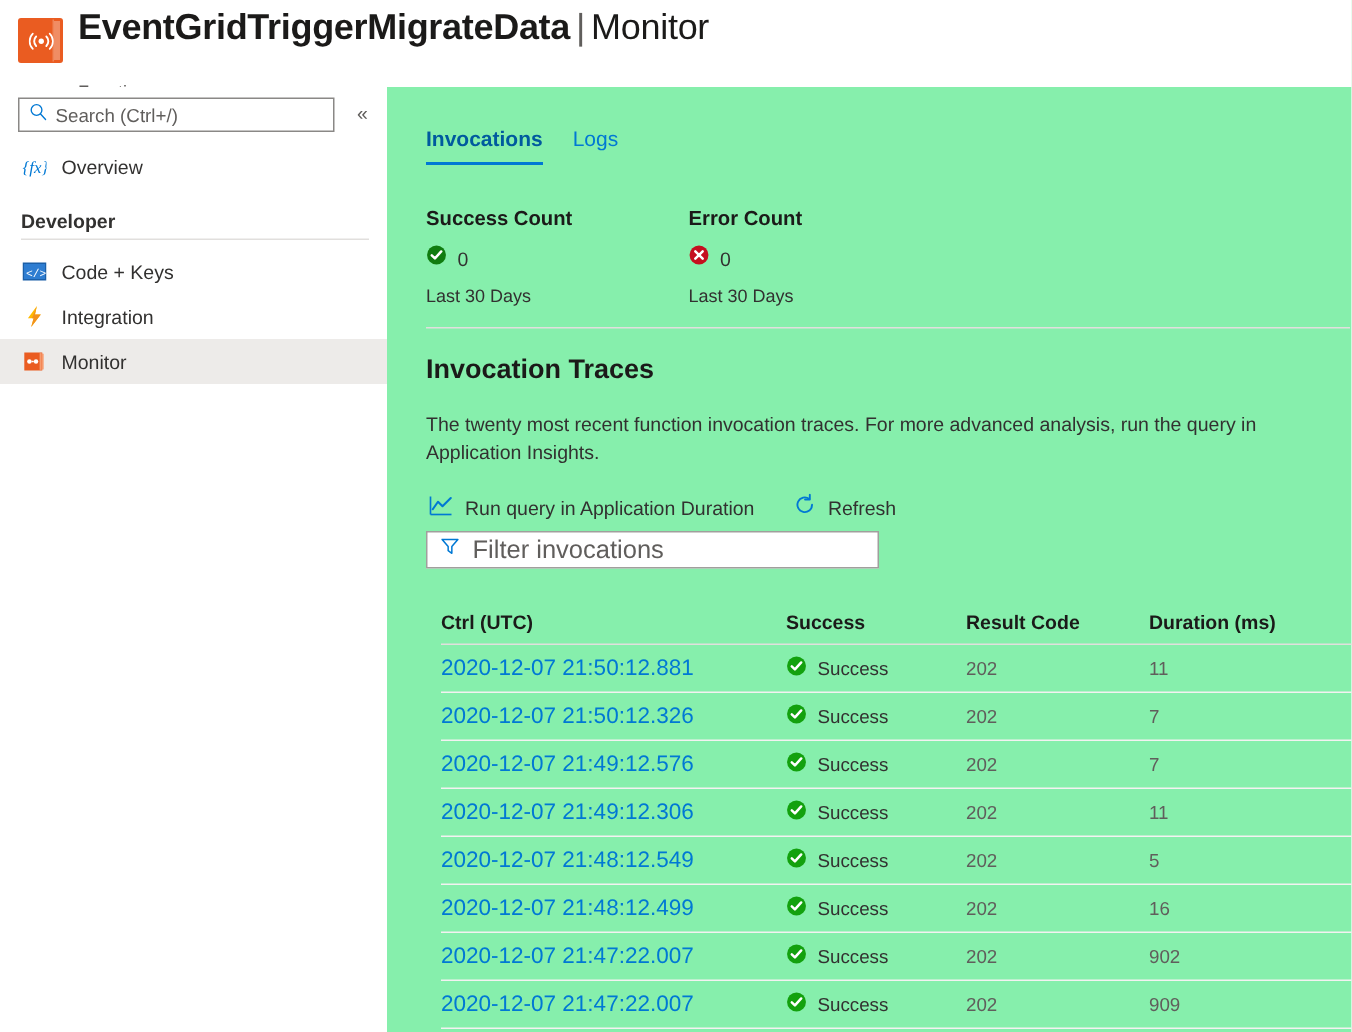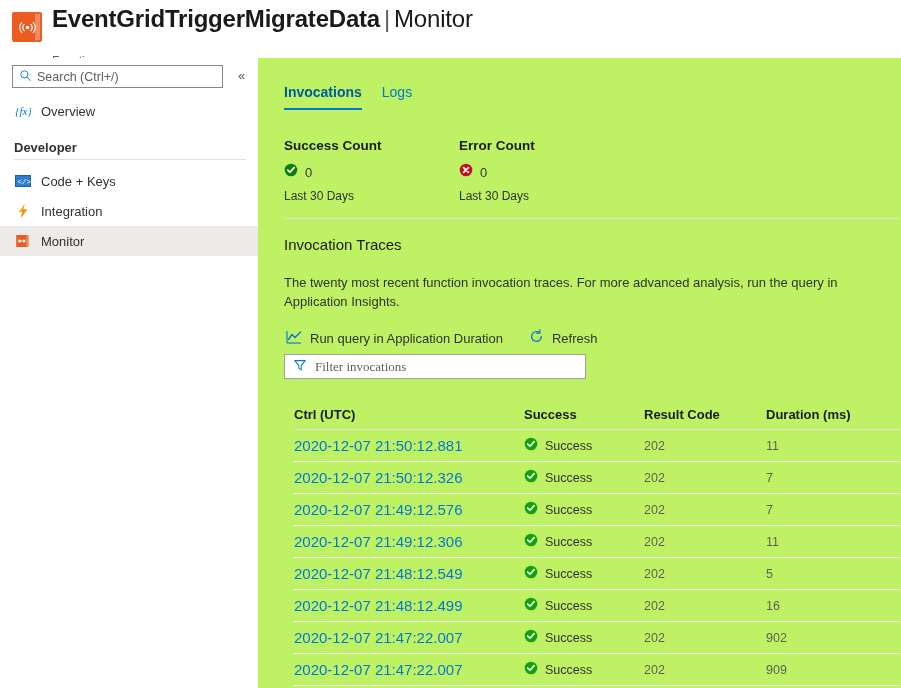--- a/index.html
+++ b/index.html
@@ -69,21 +69,21 @@
   .nav-icon { width: 17px; height: 17px; display:flex; align-items:center; justify-content:flex-end; flex:0 0 17px; }
   .nav-label { line-height: 17px; }
   .nav-group-title {
     font-size: 13px; font-weight: 600; color: #323130;
     padding-left: 14px; margin-top: 14px; margin-bottom: 4px;
   }
   .nav-divider { height: 1px; background: #e1dfdd; margin: 0 12px 6px 14px; }
   .nav-list { position: absolute; left:0; top: 38px; width: 258px; }
 
   
-  .content { position: absolute; left: 258px; top: 58px; width: 643px; height: 630px; background:#bef264; }
+  .content { position: absolute; left: 258px; top: 58px; width: 643px; height: 630px; background:#86efac; }
 
   .tabs { position: absolute; left: 26px; top: 25px; display:flex; gap: 0; }
   .tab {
     position: relative; font-size: 14px; padding: 0 10px 9px 10px;
     color: #0078d4; cursor: pointer; line-height: 18px;
   }
   .tab:first-child { padding-left: 0; }
   .tab.active { font-weight: 600; color: #005a9e; }
   .tab.active::after {
     content:''; position:absolute; left:0; right:10px; bottom:0;
@@ -94,41 +94,41 @@
   .metric { width: 175px; }
   .metric-title { font-size: 13.5px; font-weight: 700; color: #1b1a19; }
   .metric-value-row { display:flex; align-items:center; gap:7px; margin-top: 10px; }
   .metric-value { font-size: 13px; color: #323130; }
   .metric-sub { font-size: 12px; color: #323130; margin-top: 8px; }
 
   .hr-main { position: absolute; left: 26px; top: 160px; width: 616px; height: 1px; background:#e1dfdd; }
 
   .section-title {
     position: absolute; left: 26px; top: 178px;
-    font-size: 15px; font-weight: 400; color: #1b1a19;
+    font-size: 18px; font-weight: 700; color: #1b1a19;
   }
   .section-desc {
     position: absolute; left: 26px; top: 215px; width: 595px;
     font-size: 13px; line-height: 19px; color: #323130;
   }
 
   .toolbar { position: absolute; left: 26px; top: 268px; display:flex; align-items:center; gap: 22px; }
   .tool-btn {
     display:flex; align-items:center; gap: 8px; cursor:pointer;
     font-size: 13px; color: #323130; padding: 3px 2px;
   }
 
   .filter-box {
     position: absolute; left: 26px; top: 296px; width: 302px; height: 25px;
     border: 1px solid #a19f9d; background: #fff;
     display:flex; align-items:center; gap: 8px; padding: 0 8px;
   }
   .filter-box input {
     border:none; outline:none; background:transparent; width: 258px;
-    font-family:Liberation Serif, serif; font-size: 13px; color:#605e5c; padding:0;
+    font-family:Liberation Sans, sans-serif; font-size: 17px; color:#605e5c; padding:0;
   }
   .filter-box input::placeholder { color:#605e5c; opacity:1; }
 
   
   .grid { position: absolute; left: 36px; top: 342px; width: 610px; }
   .grid-row { display: grid; grid-template-columns: 230px 120px 122px 138px; align-items:center; }
   .grid-head { height: 30px; border-bottom: 1px solid #e1dfdd; }
   .grid-head > div { font-size: 13px; font-weight: 700; color:#1b1a19; }
   .grid-body-row { height: 32px; border-bottom: 1px solid #f3f2f1; }
   .cell-date { font-size: 15px; color: #0078d4; cursor: pointer; }

